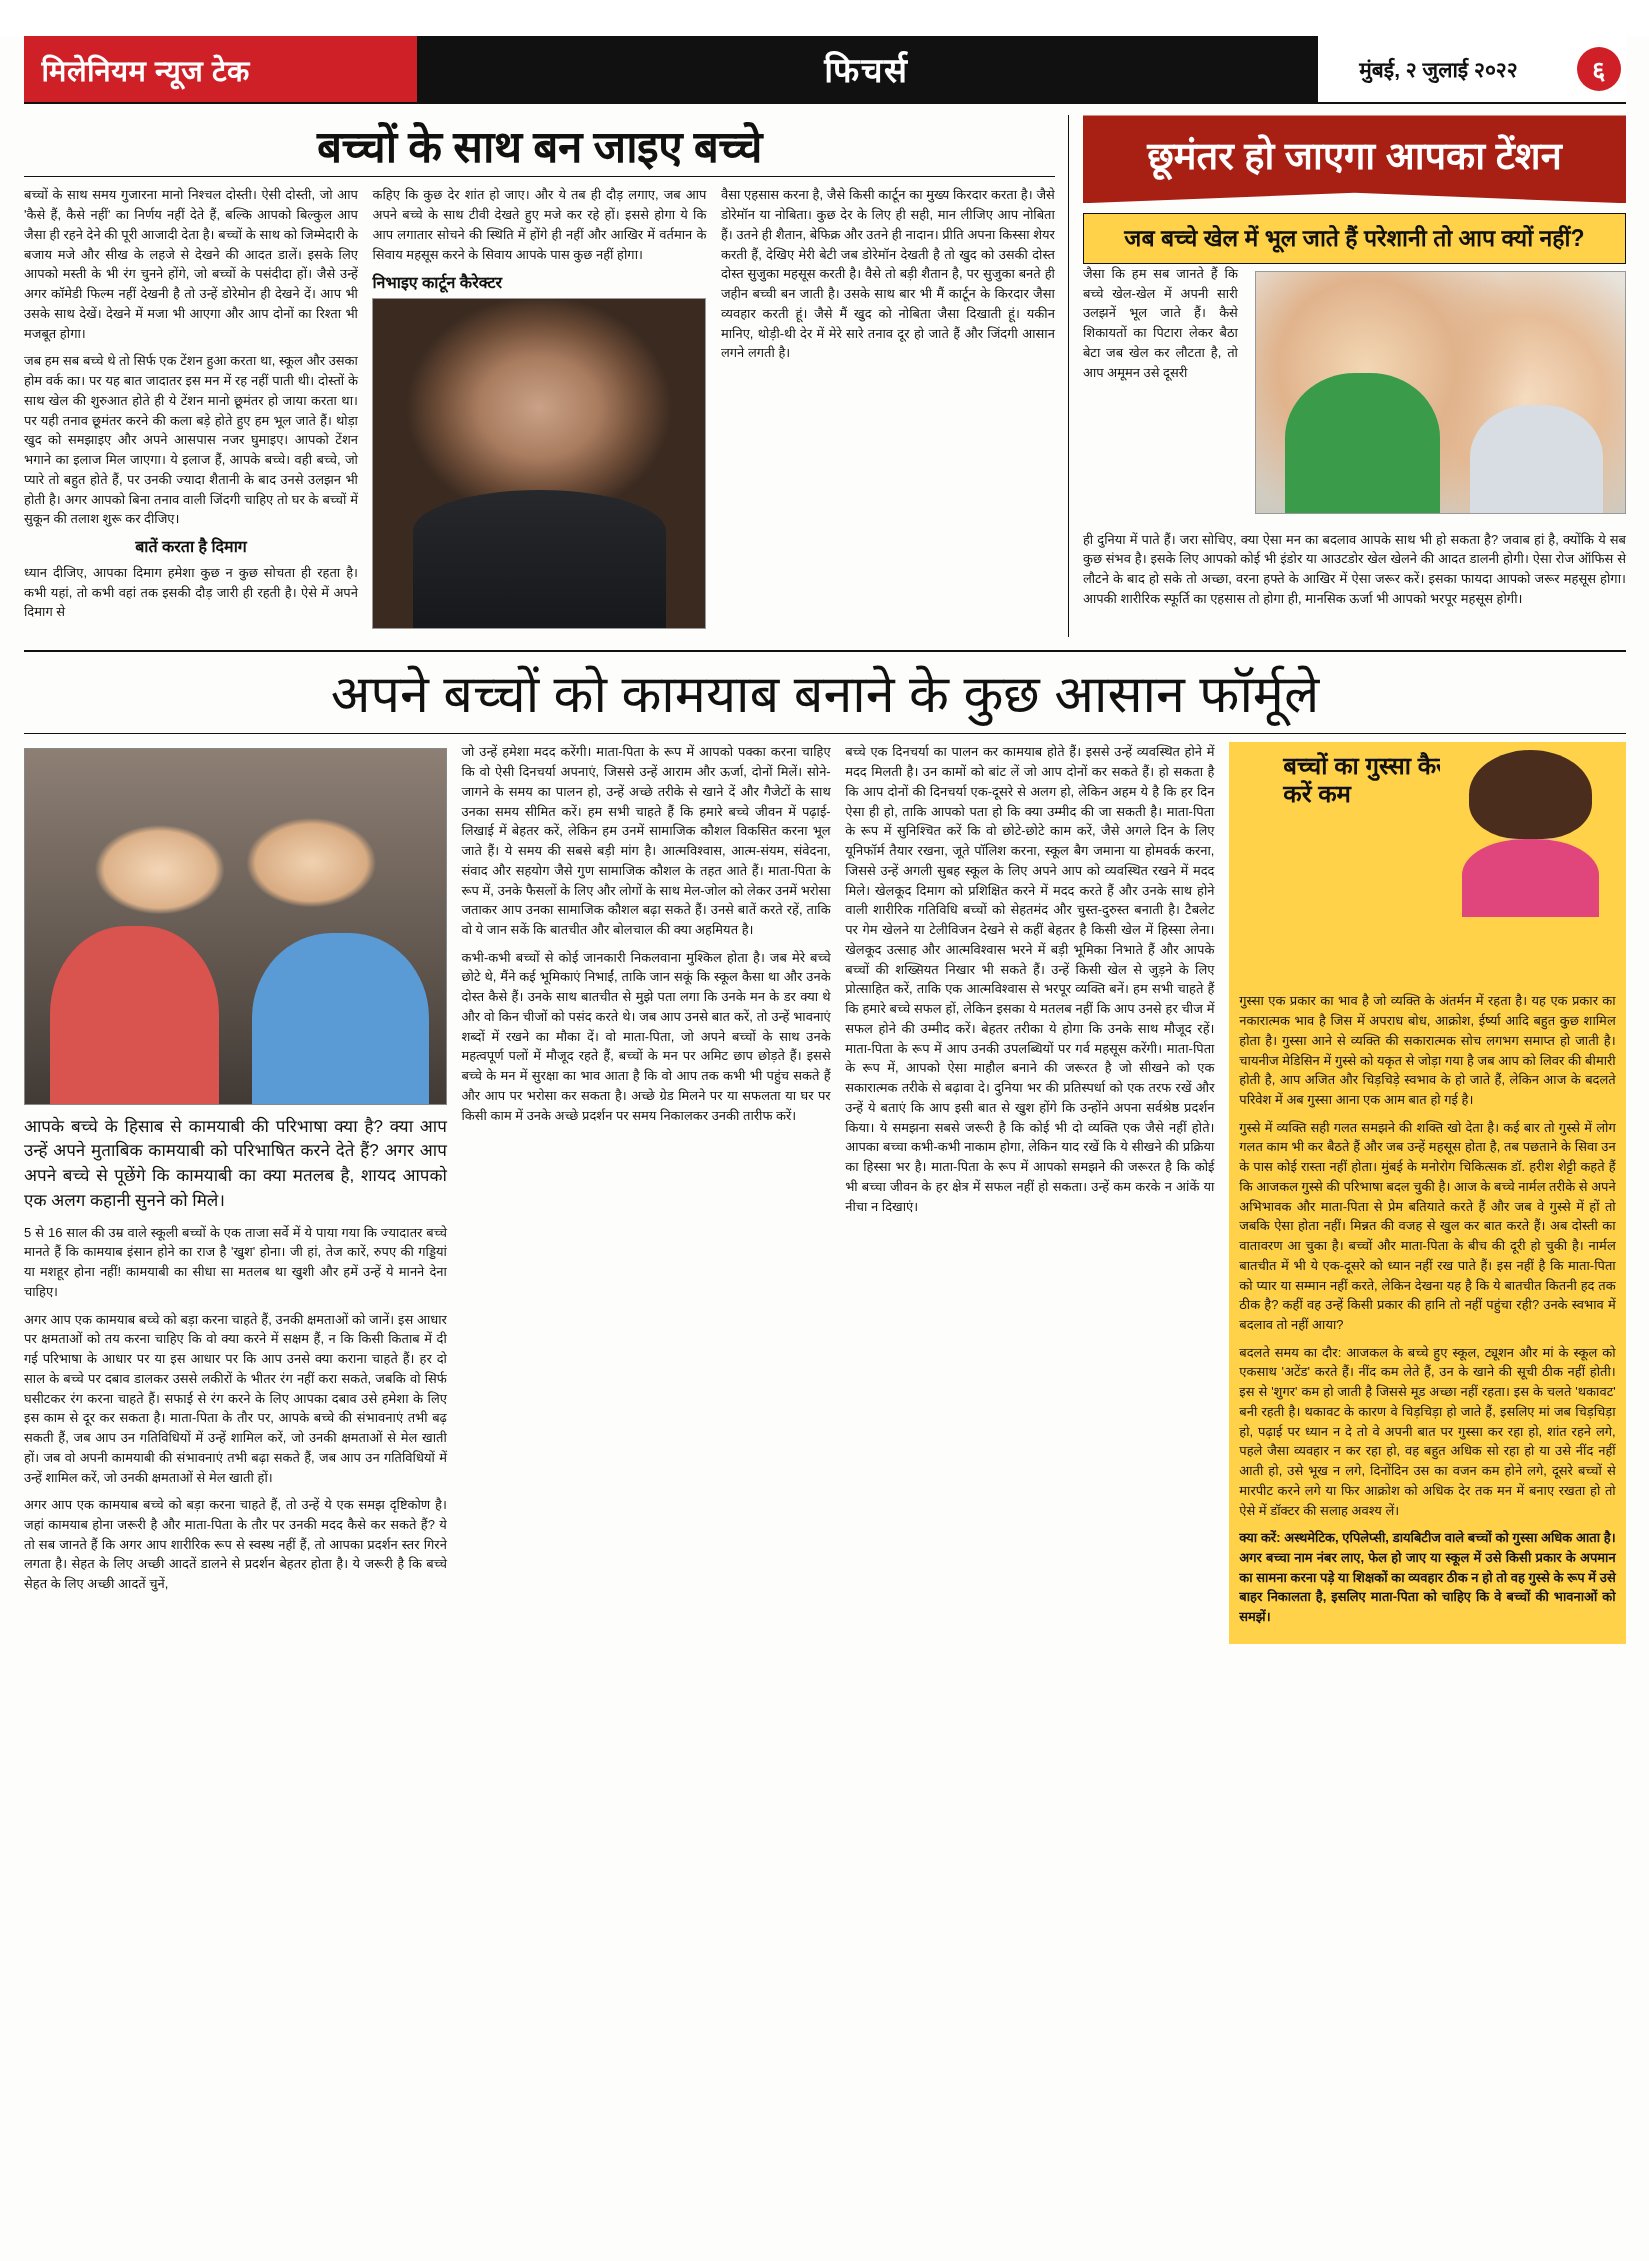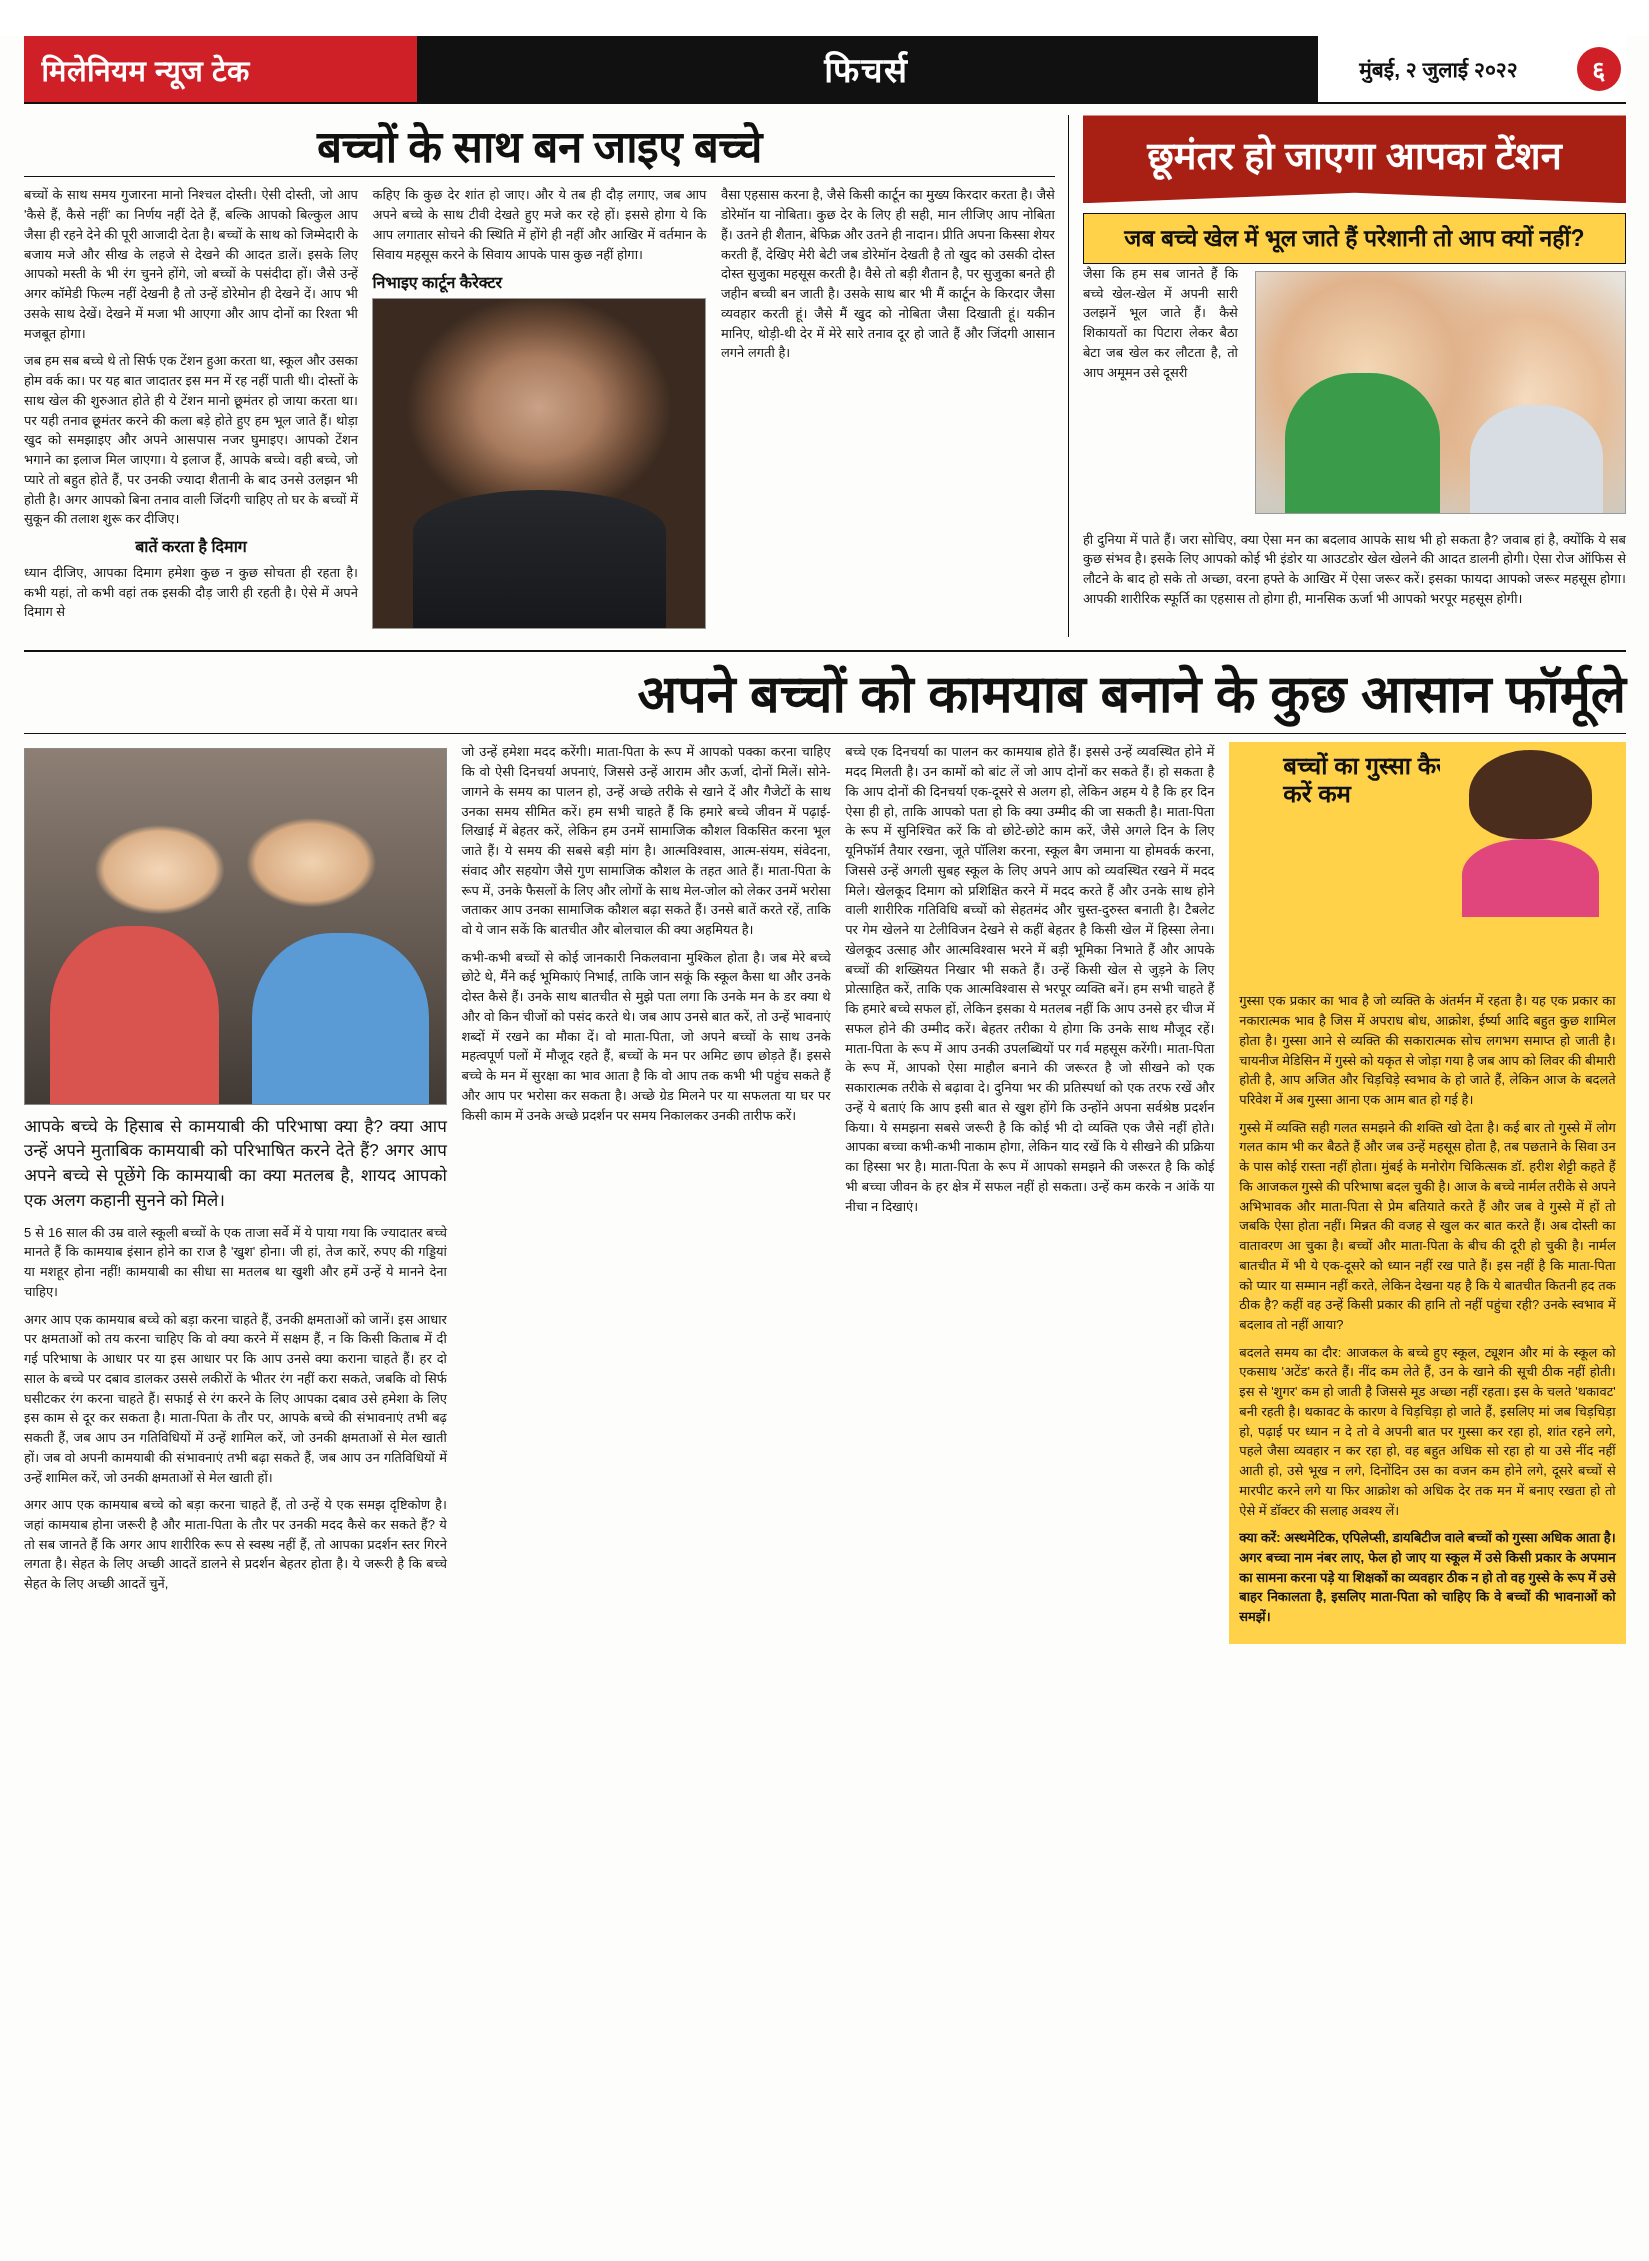--- a/index.html
+++ b/index.html
@@ -171,22 +171,22 @@
   .right-text { margin-top: 8.3px; }
   .right-text p.body { font-size: 13px; }
   .wrap-left-text { display:flex; gap:17px; }
   .wrap-left-text .narrow { width: 155px; }
   .wrap-left-text .imgbox { flex:1; }
 
   
   .big-rule { border-top: 2.6px solid #111; margin: 13.5px 0 0 0; }
   h1.headline2 {
     font-size: 52px;
-    font-weight: bold;
-    text-align: right;
+    font-weight: normal;
+    text-align: center;
     margin: 13.5px 0 11.4px 0;
     line-height: 1.08;
   }
 
   
   .bottom-wrap { display:flex; gap: 14.5px; }
   .bot-left { width: 424px; }
   .bot-mid { width: 755px; display:flex; gap:14.5px; }
   .bot-right { width: 398px; background:#ffd24a; padding: 9.3px 10.3px; position:relative; }
 

